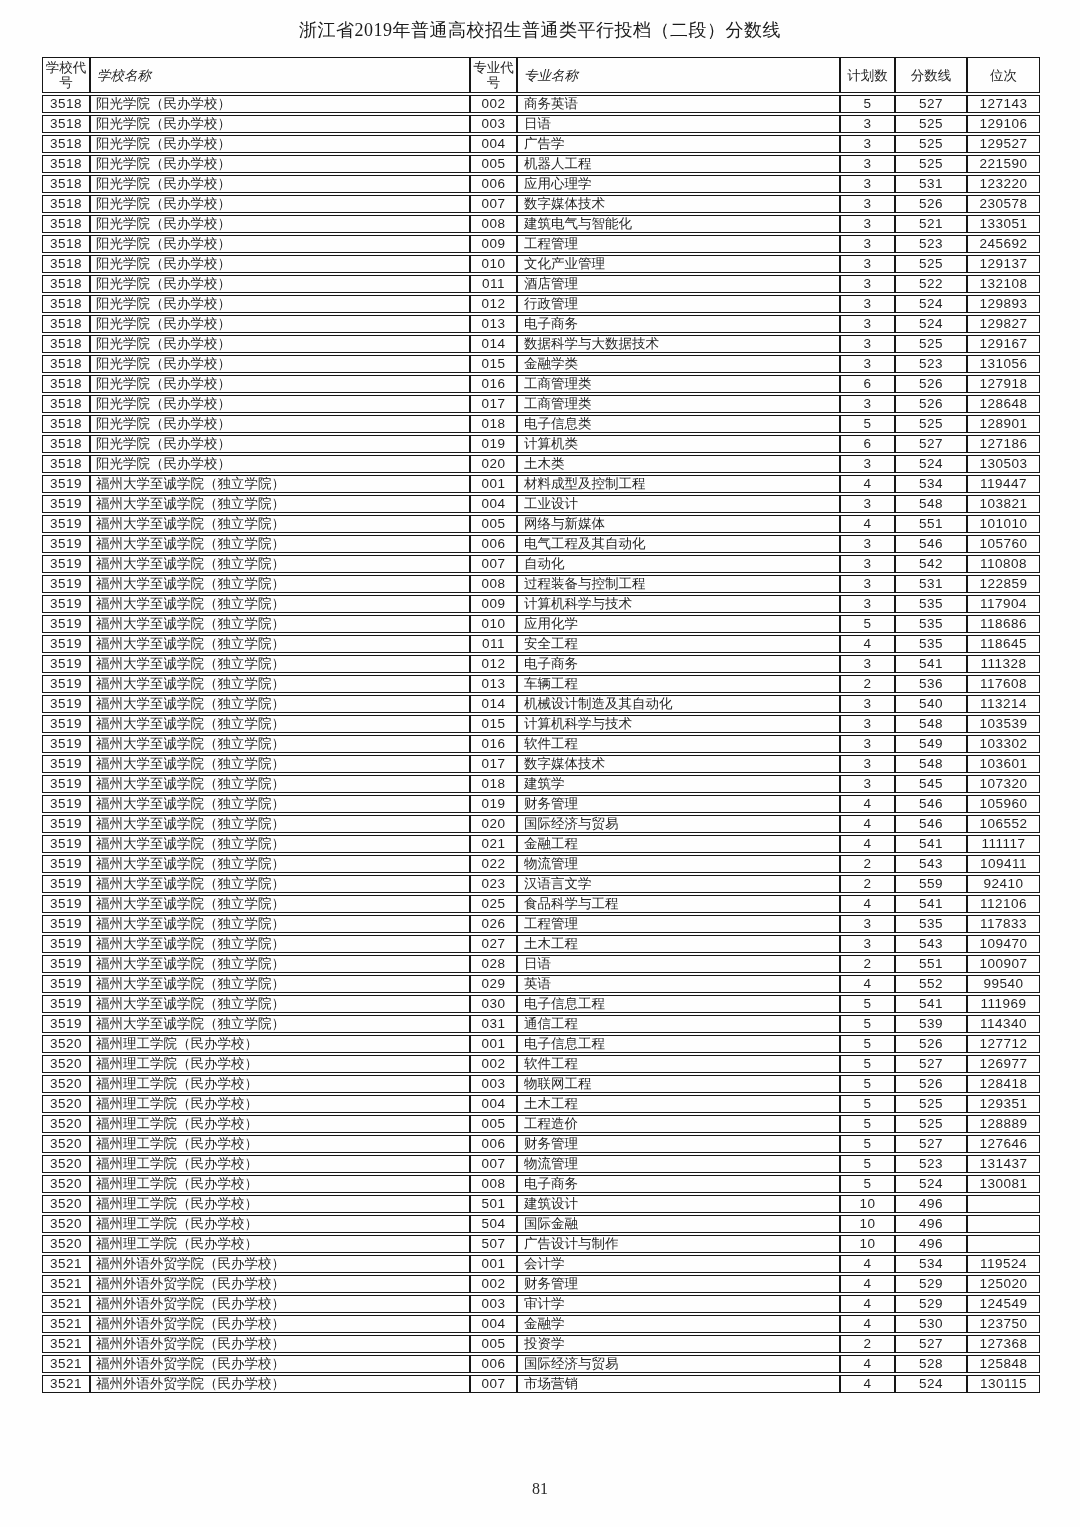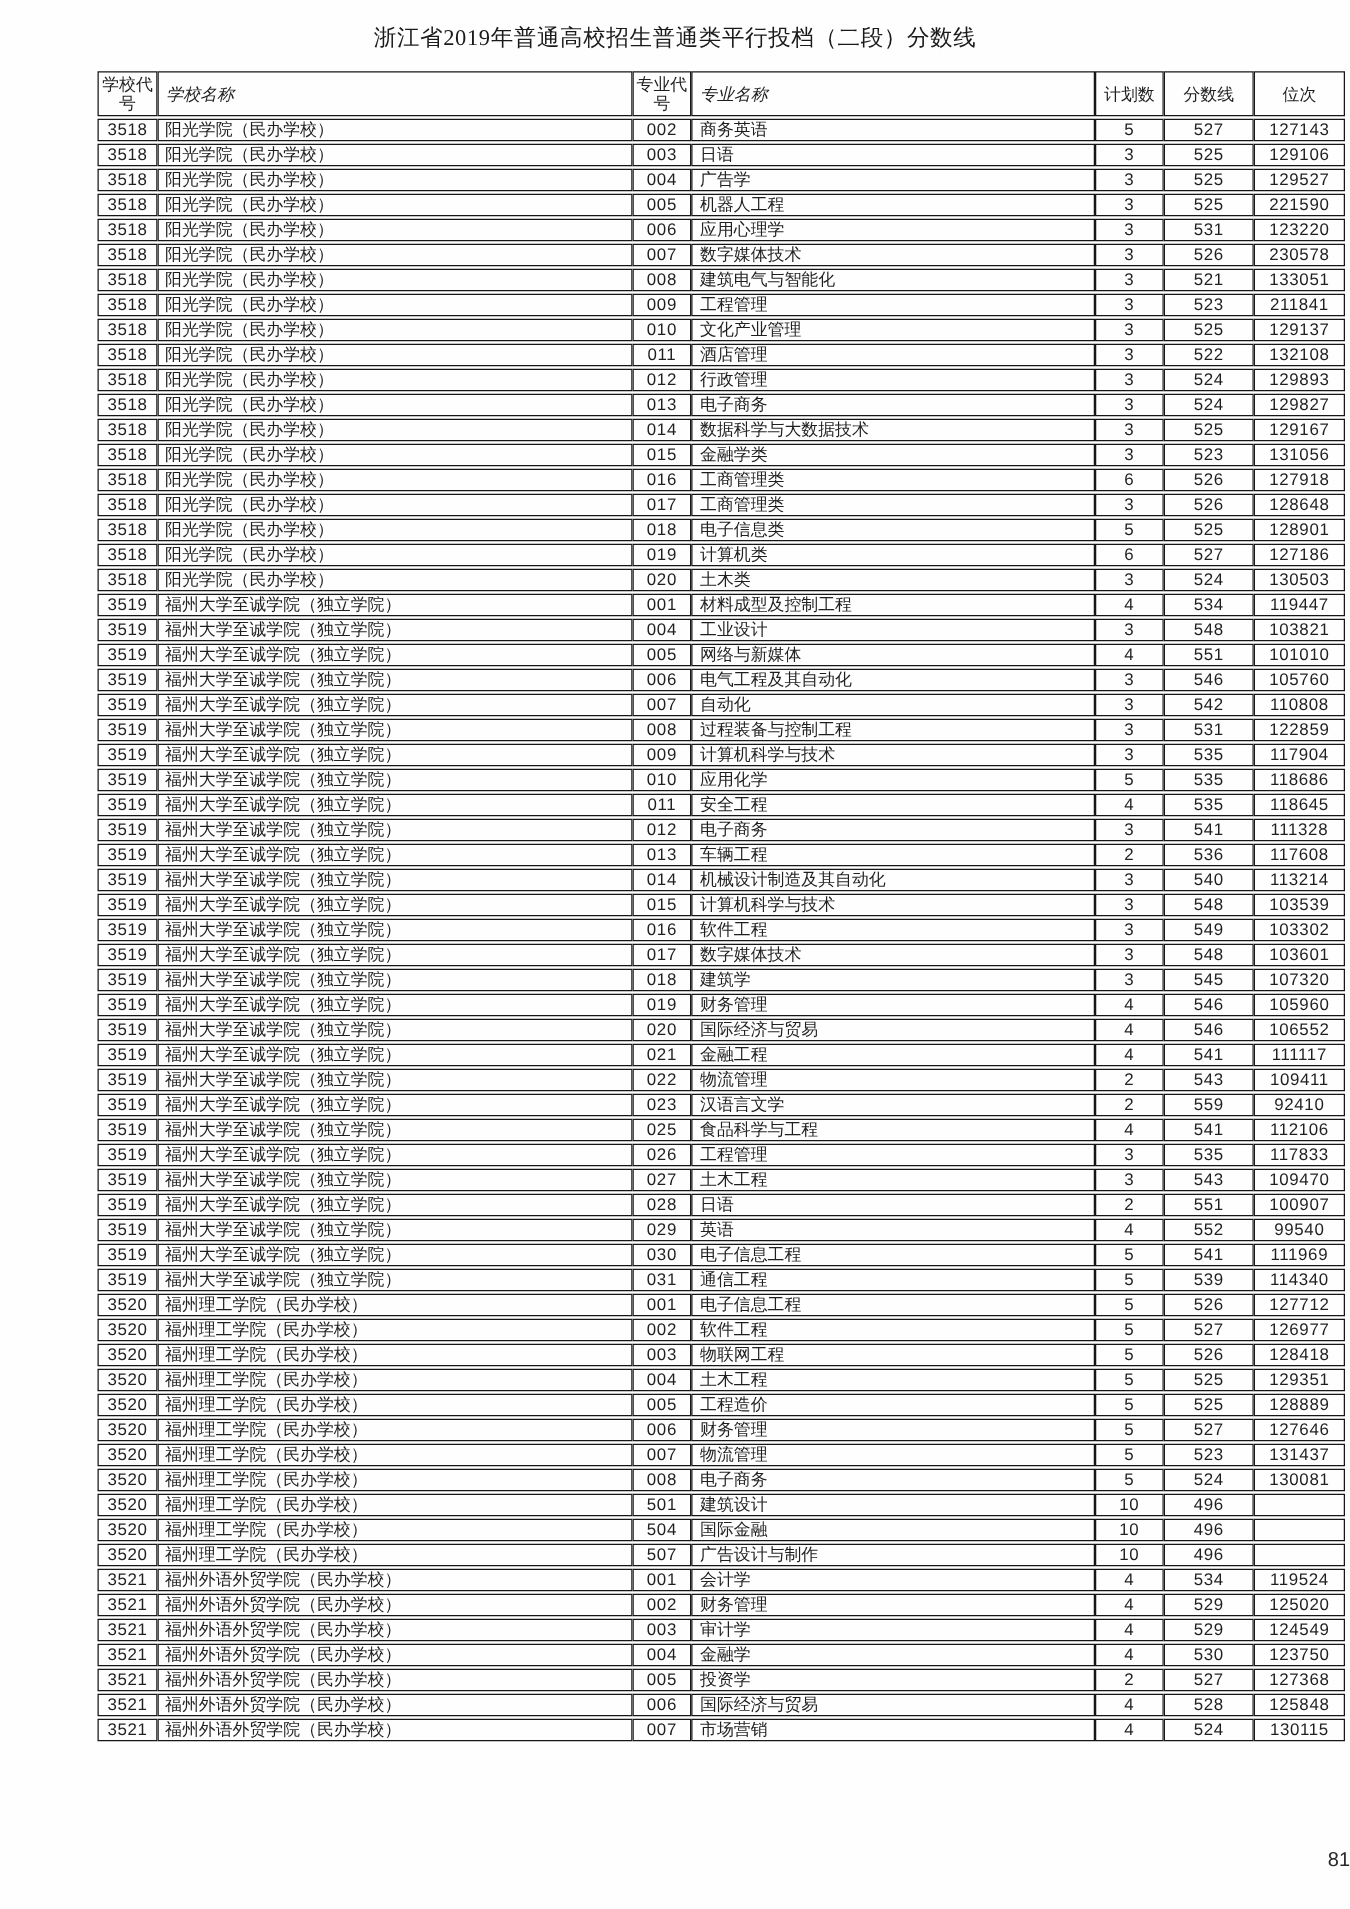--- a/index.html
+++ b/index.html
@@ -25,21 +25,20 @@
     letter-spacing: 0.5px;
     color: #1a1a1a;
   }
   table.score-table {
     position: absolute;
     left: 42px; top: 55px;
     width: 998px;
     border-collapse: separate;
     border-spacing: 0 2px;
     table-layout: fixed;
-    margin-left: 36px;
   }
   .score-table th, .score-table td {
     border: 1.5px solid #161616;
     overflow: hidden;
     white-space: nowrap;
     background: #fefefe;
   }
   .score-table th {
     font-weight: normal;
     font-size: 13.5px;
@@ -59,23 +58,24 @@
   }
   
   .score-table td.c0 { text-align: center; letter-spacing: 0.5px; }
   .score-table td.c1 { text-align: left; padding-left: 5px; }
   .score-table td.c2 { text-align: center; letter-spacing: 0.5px; }
   .score-table td.c3 { text-align: left; padding-left: 6px; }
   .score-table td.c4, .score-table td.c5, .score-table td.c6 { text-align: center; letter-spacing: 0.5px; }
   .page-number {
     position: absolute;
     top: 1480px; left: 0; right: 0;
-    text-align: right;
+    text-align: center;
     font-size: 16px;
     color: #2a2a2a;
+    font-family: Liberation Serif, serif;
   }
 </style>
 </head>
 <body>
 
 <div class="page">
 
   <div class="doc-title">浙江省2019年普通高校招生普通类平行投档（二段）分数线</div>
 
   <table class="score-table">
@@ -163,21 +163,21 @@
           <td class="c5">521</td>
           <td class="c6">133051</td>
         </tr>
         <tr>
           <td class="c0">3518</td>
           <td class="c1">阳光学院（民办学校）</td>
           <td class="c2">009</td>
           <td class="c3">工程管理</td>
           <td class="c4">3</td>
           <td class="c5">523</td>
-          <td class="c6">211841</td>
+          <td class="c6">245692</td>
         </tr>
         <tr>
           <td class="c0">3518</td>
           <td class="c1">阳光学院（民办学校）</td>
           <td class="c2">010</td>
           <td class="c3">文化产业管理</td>
           <td class="c4">3</td>
           <td class="c5">525</td>
           <td class="c6">129137</td>
         </tr>

